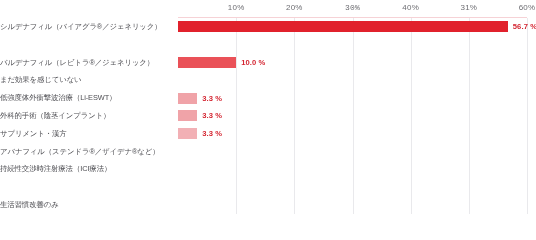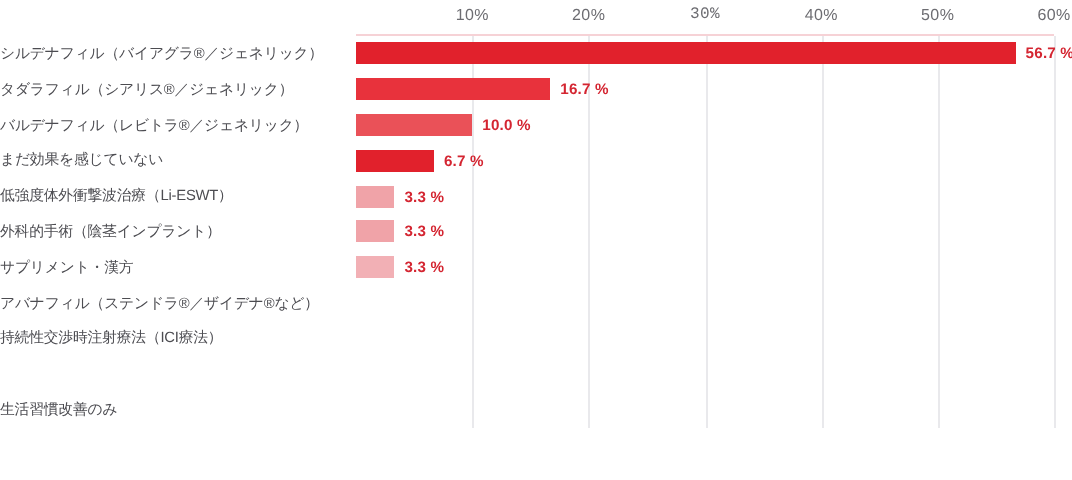--- a/index.html
+++ b/index.html
@@ -116,61 +116,50 @@
 
 <div id="chart-root">
 
   <div class="axis-top-line"></div>
 
   <div class="xticks">
       <div class="xtick" style="left: 58.1667px;">10%</div>
       <div class="xtick" style="left: 116.333px;">20%</div>
       <div class="xtick" style="left: 174.5px; font-family: Liberation Mono, monospace;">30%</div>
       <div class="xtick" style="left: 232.667px;">40%</div>
-      <div class="xtick" style="left: 290.833px;">50%</div>
+      <div class="xtick" style="left: 290.833px;">31%</div>
       <div class="xtick" style="left: 349px;">60%</div>
     </div>
 
   <div class="plot-area">
       <div class="gridline" style="left: 58.1667px;"></div>
       <div class="gridline" style="left: 116.333px;"></div>
       <div class="gridline" style="left: 174.5px;"></div>
       <div class="gridline" style="left: 232.667px;"></div>
       <div class="gridline" style="left: 290.833px;"></div>
       <div class="gridline" style="left: 349px;"></div>
     </div>
 
   <div class="rows">
       <div class="row" style="top: 0px; height: 17.8182px;">
         <div class="cat-label">シルデナフィル（バイアグラ®／ジェネリック）</div>
         <div class="bar-wrap" style="height: 17.8182px;">
           <div class="bar" style="width: 329.805px; background: rgb(225, 33, 44);"></div>
           <div class="bar-value" style="color: rgb(212, 37, 49);">56.7 %</div>
         </div>
       </div>
-      <div class="row" style="top: 17.8182px; height: 17.8182px;">
-        <div class="cat-label">タダラフィル（シアリス®／ジェネリック）</div>
-        <div class="bar-wrap" style="height: 17.8182px;">
-          <div class="bar" style="width: 97.1383px; background: rgb(232, 50, 60);"></div>
-          <div class="bar-value" style="color: rgb(212, 37, 49);">16.7 %</div>
-        </div>
-      </div>
       <div class="row" style="top: 35.6364px; height: 17.8182px;">
         <div class="cat-label">バルデナフィル（レビトラ®／ジェネリック）</div>
         <div class="bar-wrap" style="height: 17.8182px;">
           <div class="bar" style="width: 58.1667px; background: rgb(234, 81, 88);"></div>
           <div class="bar-value" style="color: rgb(212, 37, 49); text-align: center;">10.0 %</div>
         </div>
       </div>
       <div class="row" style="top: 53.4545px; height: 17.8182px;">
         <div class="cat-label">まだ効果を感じていない</div>
-        <div class="bar-wrap" style="height: 17.8182px;">
-          <div class="bar" style="width: 38.9717px; background: rgb(225, 33, 44);"></div>
-          <div class="bar-value" style="color: rgb(212, 37, 49);">6.7 %</div>
-        </div>
       </div>
       <div class="row" style="top: 71.2727px; height: 17.8182px;">
         <div class="cat-label">低強度体外衝撃波治療（Li-ESWT）</div>
         <div class="bar-wrap" style="height: 17.8182px;">
           <div class="bar" style="width: 19.195px; background: rgb(240, 163, 168);"></div>
           <div class="bar-value" style="color: rgb(212, 37, 49);">3.3 %</div>
         </div>
       </div>
       <div class="row" style="top: 89.0909px; height: 17.8182px;">
         <div class="cat-label">外科的手術（陰茎インプラント）</div>

